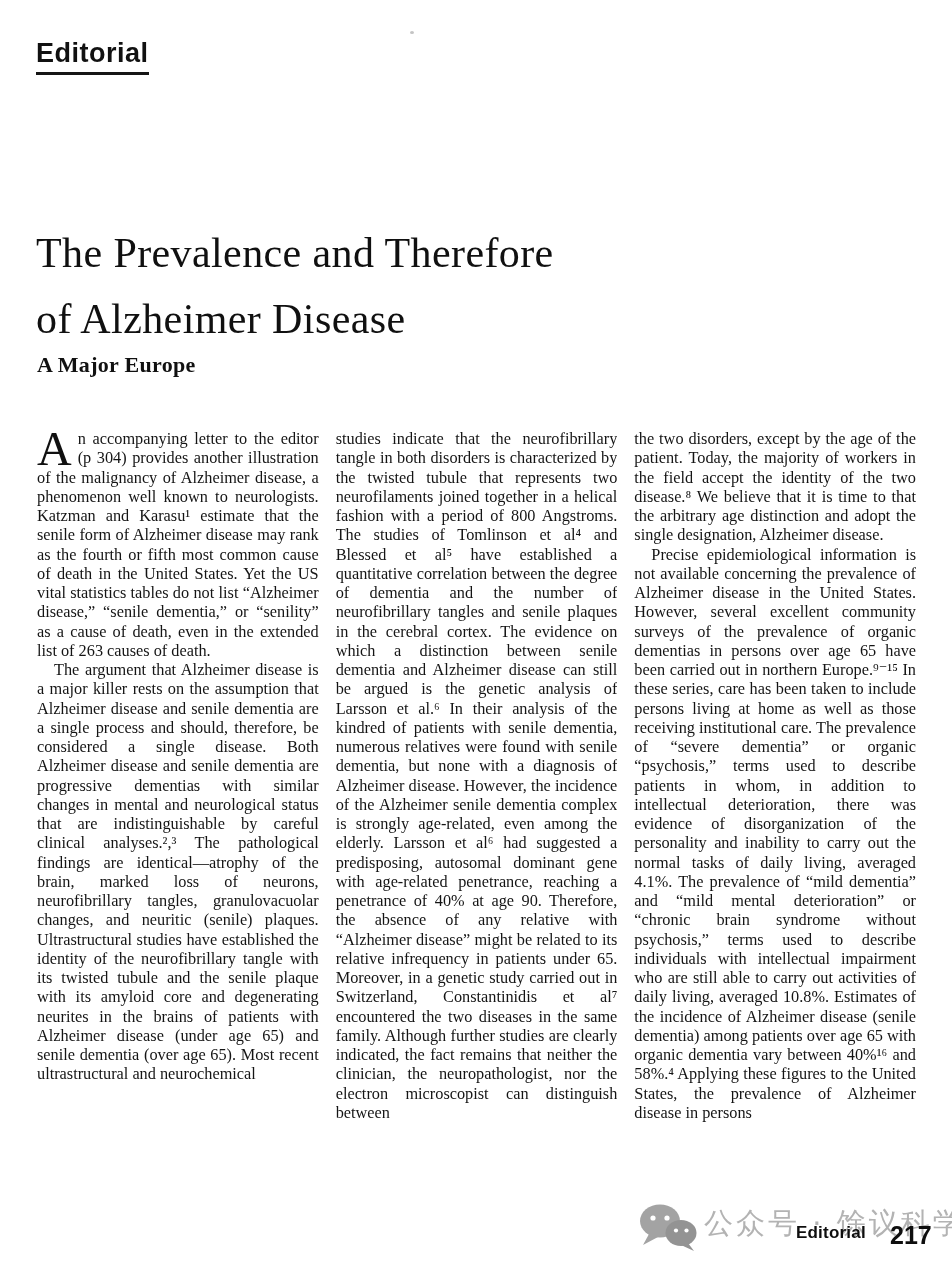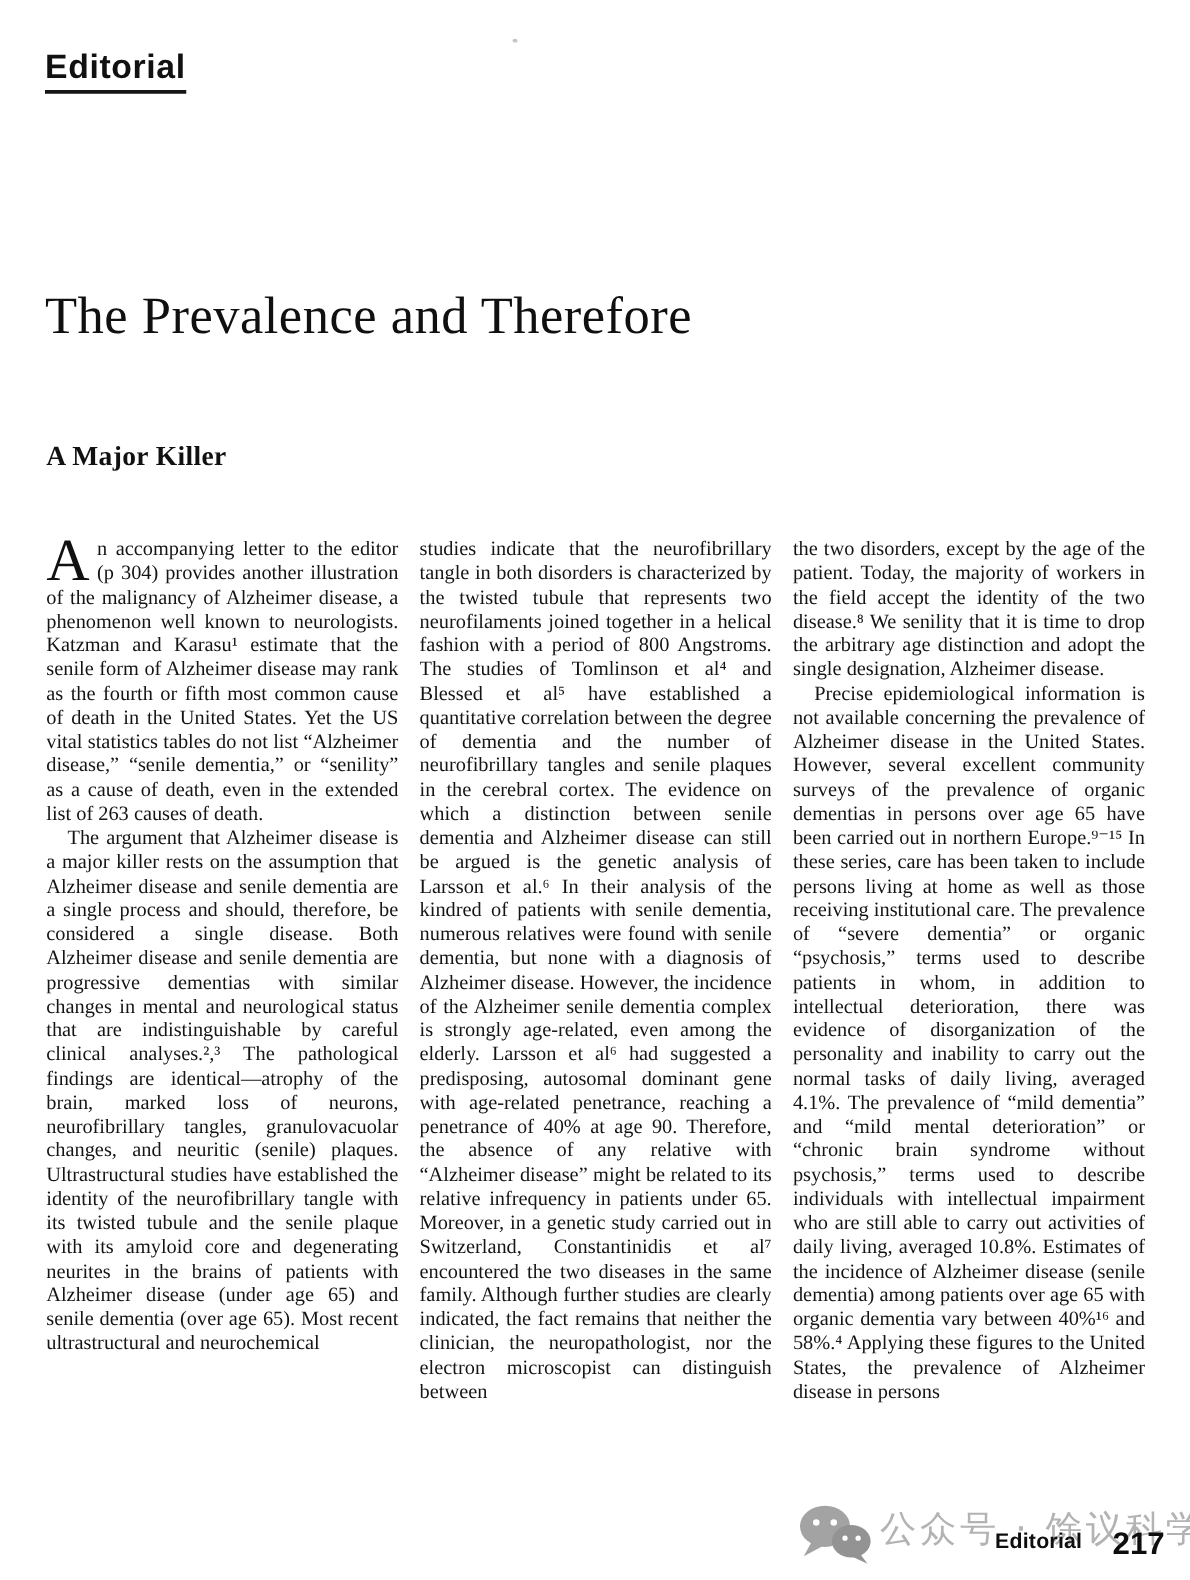--- a/index.html
+++ b/index.html
@@ -88,34 +88,35 @@
 </head>
 <body>
 
 <div class="page">
 
   <div class="kicker">Editorial</div>
   <div class="artifact-dot"></div>
 
   <h1 class="title">
     <span class="title-line">The Prevalence and Therefore</span>
+    <span class="title-line">of Alzheimer Disease</span>
   </h1>
 
-  <div class="subtitle">A Major Killer</div>
+  <div class="subtitle">A Major Europe</div>
 
   <div class="columns">
     <div class="col">
       <p class="para"><span class="dropcap">A</span><span>n accompanying letter to the editor (p 304) provides another illustration of the malignancy of Alzheimer disease, a phenomenon well known to neurologists. Katzman and Karasu¹ estimate that the senile form of Alzheimer disease may rank as the fourth or fifth most common cause of death in the United States. Yet the US vital statistics tables do not list “Alzheimer disease,” “senile dementia,” or “senility” as a cause of death, even in the extended list of 263 causes of death.</span></p>
       <p class="para indent">The argument that Alzheimer disease is a major killer rests on the assumption that Alzheimer disease and senile dementia are a single process and should, therefore, be considered a single disease. Both Alzheimer disease and senile dementia are progressive dementias with similar changes in mental and neurological status that are indistinguishable by careful clinical analyses.²,³ The pathological findings are identical—atrophy of the brain, marked loss of neurons, neurofibrillary tangles, granulovacuolar changes, and neuritic (senile) plaques. Ultrastructural studies have established the identity of the neurofibrillary tangle with its twisted tubule and the senile plaque with its amyloid core and degenerating neurites in the brains of patients with Alzheimer disease (under age 65) and senile dementia (over age 65). Most recent ultrastructural and neurochemical</p>
     </div>
     <div class="col">
       <p class="para">studies indicate that the neurofibrillary tangle in both disorders is characterized by the twisted tubule that represents two neurofilaments joined together in a helical fashion with a period of 800 Angstroms. The studies of Tomlinson et al⁴ and Blessed et al⁵ have established a quantitative correlation between the degree of dementia and the number of neurofibrillary tangles and senile plaques in the cerebral cortex. The evidence on which a distinction between senile dementia and Alzheimer disease can still be argued is the genetic analysis of Larsson et al.⁶ In their analysis of the kindred of patients with senile dementia, numerous relatives were found with senile dementia, but none with a diagnosis of Alzheimer disease. However, the incidence of the Alzheimer senile dementia complex is strongly age-related, even among the elderly. Larsson et al⁶ had suggested a predisposing, autosomal dominant gene with age-related penetrance, reaching a penetrance of 40% at age 90. Therefore, the absence of any relative with “Alzheimer disease” might be related to its relative infrequency in patients under 65. Moreover, in a genetic study carried out in Switzerland, Constantinidis et al⁷ encountered the two diseases in the same family. Although further studies are clearly indicated, the fact remains that neither the clinician, the neuropathologist, nor the electron microscopist can distinguish between</p>
     </div>
     <div class="col">
-      <p class="para">the two disorders, except by the age of the patient. Today, the majority of workers in the field accept the identity of the two disease.⁸ We senility that it is time to drop the arbitrary age distinction and adopt the single designation, Alzheimer disease.</p>
+      <p class="para">the two disorders, except by the age of the patient. Today, the majority of workers in the field accept the identity of the two disease.⁸ We believe that it is time to that the arbitrary age distinction and adopt the single designation, Alzheimer disease.</p>
       <p class="para indent">Precise epidemiological information is not available concerning the prevalence of Alzheimer disease in the United States. However, several excellent community surveys of the prevalence of organic dementias in persons over age 65 have been carried out in northern Europe.⁹⁻¹⁵ In these series, care has been taken to include persons living at home as well as those receiving institutional care. The prevalence of “severe dementia” or organic “psychosis,” terms used to describe patients in whom, in addition to intellectual deterioration, there was evidence of disorganization of the personality and inability to carry out the normal tasks of daily living, averaged 4.1%. The prevalence of “mild dementia” and “mild mental deterioration” or “chronic brain syndrome without psychosis,” terms used to describe individuals with intellectual impairment who are still able to carry out activities of daily living, averaged 10.8%. Estimates of the incidence of Alzheimer disease (senile dementia) among patients over age 65 with organic dementia vary between 40%¹⁶ and 58%.⁴ Applying these figures to the United States, the prevalence of Alzheimer disease in persons</p>
     </div>
   </div>
 
 
   <div class="footer-right">
     <svg class="wm-icon" width="60" height="50" viewBox="0 0 60 50" aria-hidden="true">
       <ellipse cx="22" cy="19" rx="20" ry="16.5" fill="#a3a3a3"></ellipse>
       <path d="M11 32 L5 43 L20 35 Z" fill="#a3a3a3"></path>
       <circle cx="15" cy="16" r="2.6" fill="#ffffff"></circle>

